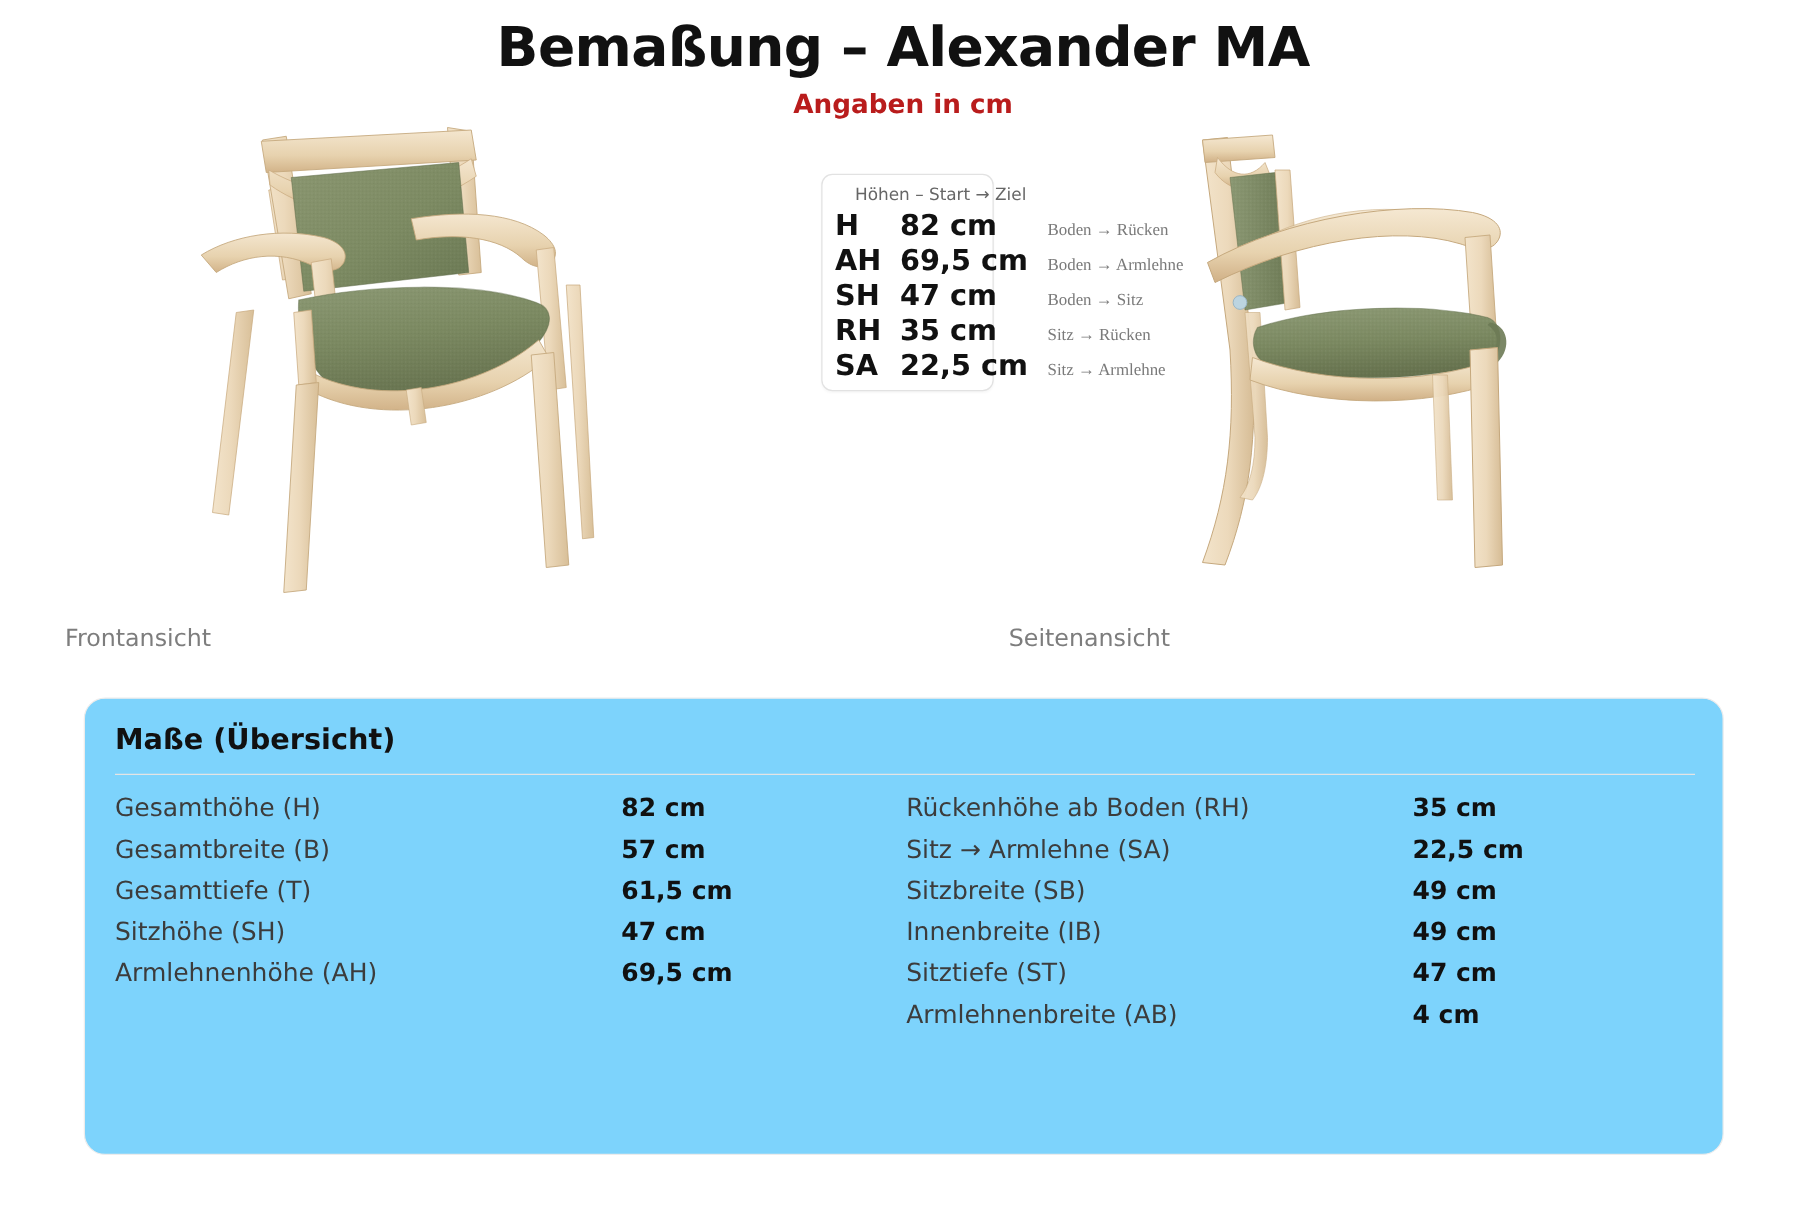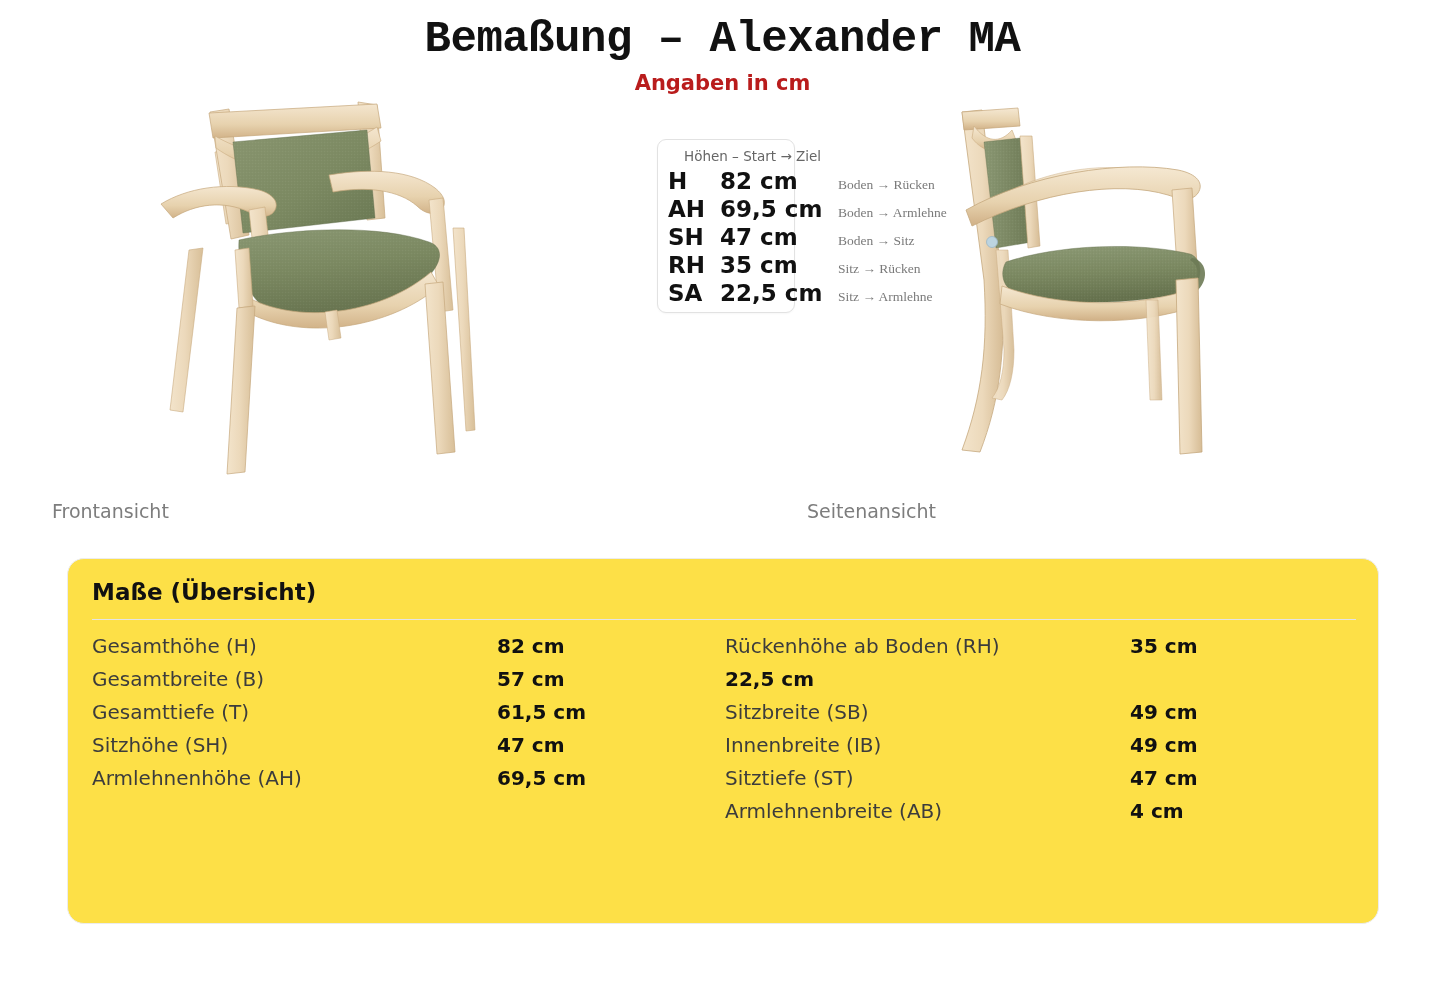--- a/index.html
+++ b/index.html
@@ -10,21 +10,21 @@
     font-family:"DejaVu Sans","Liberation Sans",sans-serif;
     color:#1a1a1a;
     overflow:hidden;
     position:relative;
   }
 
   
   .header{position:absolute;left:0;top:14px;width:1445px;text-align:center;}
   .title{
     font-size:44px;font-weight:bold;letter-spacing:-0.5px;
-    color:#111111;line-height:1.15;margin:0;font-family:Liberation Mono, monospace;
+    color:#111111;line-height:1.15;margin:0;
   }
   .subtitle{
     font-size:21px;color:#b91c1c;margin-top:6px;font-weight:bold;
   }
 
   
   .views{position:absolute;left:0;top:100px;width:1445px;height:440px;}
 
   .view{position:absolute;}
   .view-front{left:153px;top:0px;width:395px;height:395px;}
@@ -81,21 +81,21 @@
     font-size:23px;font-weight:bold;color:#111111;
     flex:0 0 auto;min-width:112px;
   }
   .legend-desc{
     font-size:13.5px;color:#7a7a7a;margin-left:6px;white-space:nowrap;font-family:Liberation Serif, serif;
   }
 
   
   .card{
     position:absolute;left:67px;top:558px;width:1310px;height:364px;
-    background:#fde047;border:1px solid #ececec;border-radius:17px;
+    background:#7dd3fc;border:1px solid #ececec;border-radius:17px;
   }
   .card-title{
     position:absolute;left:24px;top:20px;
     font-size:23px;font-weight:bold;color:#111111;
   }
   .card-divider{
     position:absolute;left:24px;top:60px;width:1264px;height:1px;
     background:#e4e4e4;
   }
   .card-cols{
@@ -347,20 +347,21 @@
         <span class="meas-value">69,5 cm</span>
       </div>
     </div>
 
     <div class="card-col">
       <div class="meas-row">
         <span class="meas-label">Rückenhöhe ab Boden (RH)</span>
         <span class="meas-value">35 cm</span>
       </div>
       <div class="meas-row">
+        <span class="meas-label">Sitz → Armlehne (SA)</span>
         <span class="meas-value">22,5 cm</span>
       </div>
       <div class="meas-row">
         <span class="meas-label">Sitzbreite (SB)</span>
         <span class="meas-value">49 cm</span>
       </div>
       <div class="meas-row">
         <span class="meas-label">Innenbreite (IB)</span>
         <span class="meas-value">49 cm</span>
       </div>

